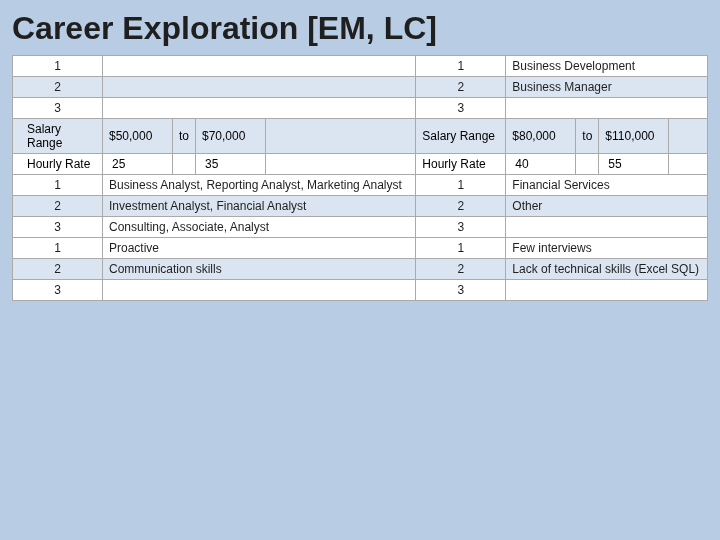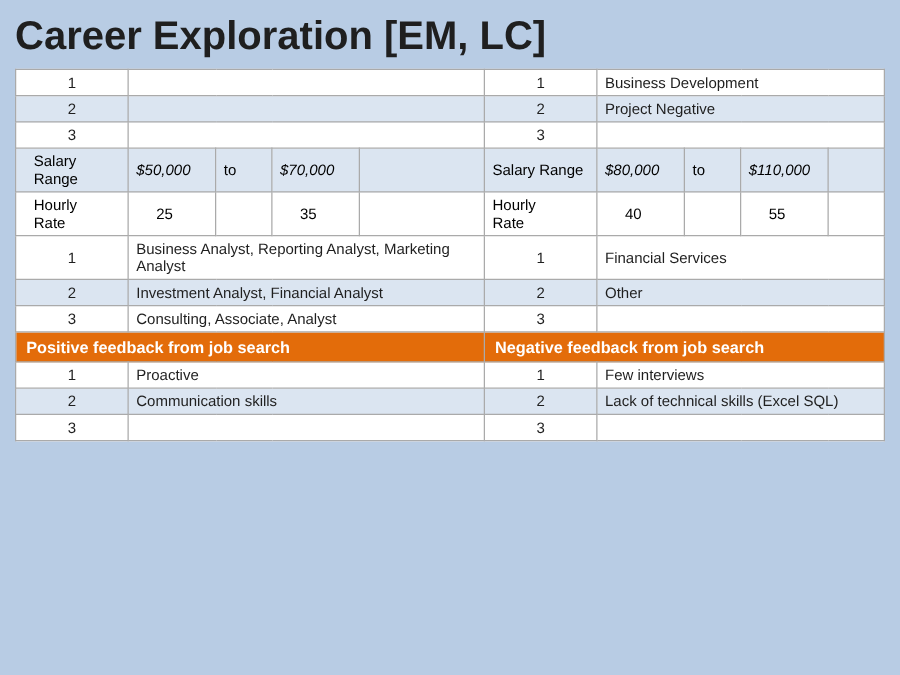--- a/index.html
+++ b/index.html
@@ -56,34 +56,33 @@
       background: #dbe5f1;
     }
     .salary-row td {
       font-size: 12px;
       background: #dbe5f1;
       padding: 3px 6px;
     }
     .hourly-row td {
       font-size: 12px;
       background: white;
-      padding: 3px 22px;
+      padding: 3px 9px;
     }
     .num-cell {
       width: 20px;
       text-align: center;
     }
     .to-cell {
       width: 22px;
       margin-left: 33px;
     }
     .money-cell {
       text-align: left;
       width: 70px;
-      font-style: italic;
     }
     .label-cell {
       width: 90px;
       font-weight: normal;
     }
   </style>
 </head>
 <body>
 
 <div class="page">
@@ -98,21 +97,21 @@
       <td class="num-cell">1</td>
       <td colspan="4"></td>
       <td class="num-cell">1</td>
       <td colspan="6">Business Development</td>
     </tr>
 
     <tr class="data-row alt">
       <td class="num-cell">2</td>
       <td colspan="4"></td>
       <td class="num-cell">2</td>
-      <td colspan="6">Project Negative</td>
+      <td colspan="6">Business Manager</td>
     </tr>
 
     <tr class="data-row">
       <td class="num-cell">3</td>
       <td colspan="4"></td>
       <td class="num-cell">3</td>
       <td colspan="6"></td>
     </tr>
 
     <tr class="salary-row">
@@ -156,24 +155,20 @@
       <td colspan="6">Other</td>
     </tr>
 
     <tr class="data-row">
       <td class="num-cell">3</td>
       <td colspan="4">Consulting, Associate, Analyst</td>
       <td class="num-cell">3</td>
       <td colspan="6"></td>
     </tr>
 
-    <tr>
-      <td colspan="5" style="background:#e36c0a;color:white;font-weight:bold;font-size:13px;padding:4px 8px;">Positive feedback from job search</td>
-      <td colspan="7" style="background:#e36c0a;color:white;font-weight:bold;font-size:13px;padding:4px 8px;">Negative feedback from job search</td>
-    </tr>
 
     <tr class="data-row">
       <td class="num-cell">1</td>
       <td colspan="4">Proactive</td>
       <td class="num-cell">1</td>
       <td colspan="6">Few interviews</td>
     </tr>
 
     <tr class="data-row alt">
       <td class="num-cell">2</td>

